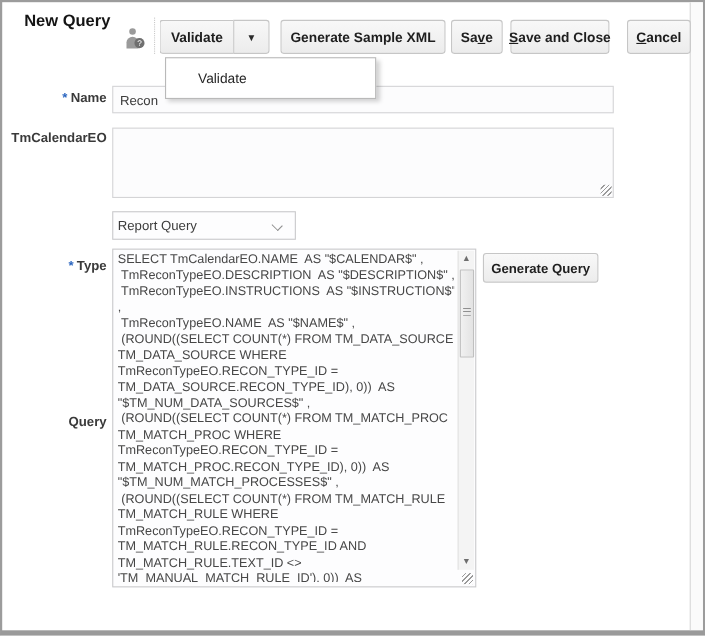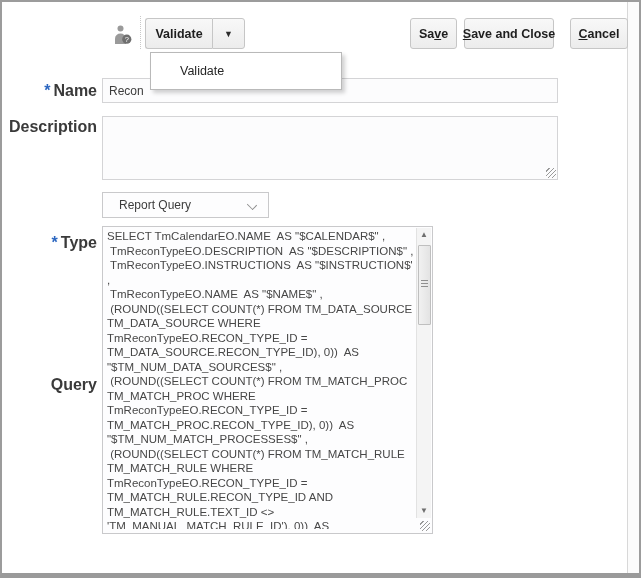--- a/index.html
+++ b/index.html
@@ -53,41 +53,41 @@
     background:#ffffff; border:1px solid #b9b9b9; padding:5px 0;
     box-shadow:3px 3px 4px rgba(0,0,0,0.18);
   }
   .menu-item {
     height:26px; line-height:26px; padding-left:29px;
     font-size:12.5px; color:#262626; cursor:default;
   }
   
   .lbl {
     position:absolute; left:0; width:95px; text-align:right;
-    font-size:16px; font-weight:bold; color:#3a3a3a;
+    font-size:12px; font-weight:bold; color:#3a3a3a;
   }
   .req { color:#2b66c0; margin-right:3px; font-weight:bold; }
   .text-input {
     position:absolute; box-sizing:border-box; background:#fcfcfd;
     border:1px solid #d4d4d6; font-family:"Liberation Sans", sans-serif;
     font-size:12px; color:#3c3c3c; padding:0 6px;
   }
   .area {
     position:absolute; box-sizing:border-box; background:#fcfcfd;
     border:1px solid #d4d4d6; resize:none; outline:none;
     font-family:"Liberation Sans", sans-serif; font-size:12px; color:#3c3c3c;
   }
   .grip {
     position:absolute; width:10px; height:10px;
     background:repeating-linear-gradient(135deg, transparent 0 2px, #9a9a9a 2px 3px);
   }
   .select {
     position:absolute; left:100px; top:190px; width:167px; height:26px;
     box-sizing:border-box; background:#fdfdfe; border:1px solid #c9c9cb;
-    display:flex; align-items:center; padding:0 16px;
+    display:flex; align-items:center; padding:0 4px;
     font-size:12px; color:#3c3c3c; cursor:default;
   }
   .chev {
     position:absolute; right:12px; top:8px; width:7px; height:7px;
     border-right:1.5px solid #8f8f8f; border-bottom:1.5px solid #8f8f8f;
     transform:rotate(45deg) scaleY(0.8);
   }
   
   .query-box {
     position:absolute; left:100px; top:224px; width:331px; height:308px;
@@ -117,20 +117,21 @@
   }
   .gen-btn { left:437px; top:228px; height:27px; font-size:12px; }
 </style>
 </head>
 <body>
 
 <div class="window">
 
   <div class="right-gutter"></div>
 
+  <div class="page-title">New Query</div>
 
   <div class="user-icon">
     <svg width="18" height="20" viewBox="0 0 18 20">
       <circle cx="6.5" cy="3.6" r="3" fill="#9a9a9a"></circle>
       <path d="M1,19 v-5.5 a5.5,5 0 0 1 11,0 V19 Z" fill="#9a9a9a"></path>
       <circle cx="12.8" cy="14.2" r="4.6" fill="#6f6f6f"></circle>
       <text x="12.8" y="17" font-size="7.5" font-family="Liberation Sans, sans-serif" fill="#ffffff" text-anchor="middle">?</text>
     </svg>
   </div>
 
@@ -138,20 +139,23 @@
 
   <div class="split-btn">
     <div class="split-main">
       <span>Validate</span>
     </div>
     <div class="split-arrow">
       <span>▼</span>
     </div>
   </div>
 
+  <div class="btn" style="left:253px; top:16px; width:150px;">
+    <span>Generate Sample XML</span>
+  </div>
 
   <div class="btn" style="left:408px; top:16px; width:47px;">
     <span><span>Sa</span><span class="mn">v</span><span>e</span></span>
   </div>
 
   <div class="btn" style="left:568px; top:16px; width:58px;">
     <span><span></span><span class="mn">C</span><span>ancel</span></span>
   </div>
 
   <div class="btn" style="left:462px; top:16px; width:90px;">
@@ -160,21 +164,21 @@
 
   <div class="menu">
     <div class="menu-item">Validate</div>
   </div>
 
   <div class="lbl" style="top:80px;">
     <span class="req">*</span><span>Name</span>
   </div>
   <input class="text-input" style="left: 100px; top: 76px; width: 456px; height: 25px;" value="Recon">
 
-  <div class="lbl" style="top:116px;">Description</div>
+  <div class="lbl" style="top:116px;">TmCalendarEO</div>
   <textarea class="area" style="left: 100px; top: 114px; width: 456px; height: 64px;"></textarea>
   <div class="grip" style="left:544px; top:166px;"></div>
 
   <div class="lbl" style="top:196px;margin-top:36px;">
     <span class="req">*</span><span>Type</span>
   </div>
   <div class="select">
     <span>Report Query</span>
     <span class="chev"></span>
   </div>
@@ -204,14 +208,17 @@
 TM_MATCH_RULE.TEXT_ID &lt;&gt;
 'TM_MANUAL_MATCH_RULE_ID'), 0))  AS</pre>
     <div class="vscroll">
       <div class="scroll-arrow" style="top:0;">▲</div>
       <div class="vthumb"></div>
       <div class="scroll-arrow" style="bottom:0;">▼</div>
     </div>
     <div class="grip" style="right:2px; bottom:2px;"></div>
   </div>
 
+  <div class="btn gen-btn" style="width:105px;">
+    <span>Generate Query</span>
+  </div>
 
 </div>
 
 </body></html>

